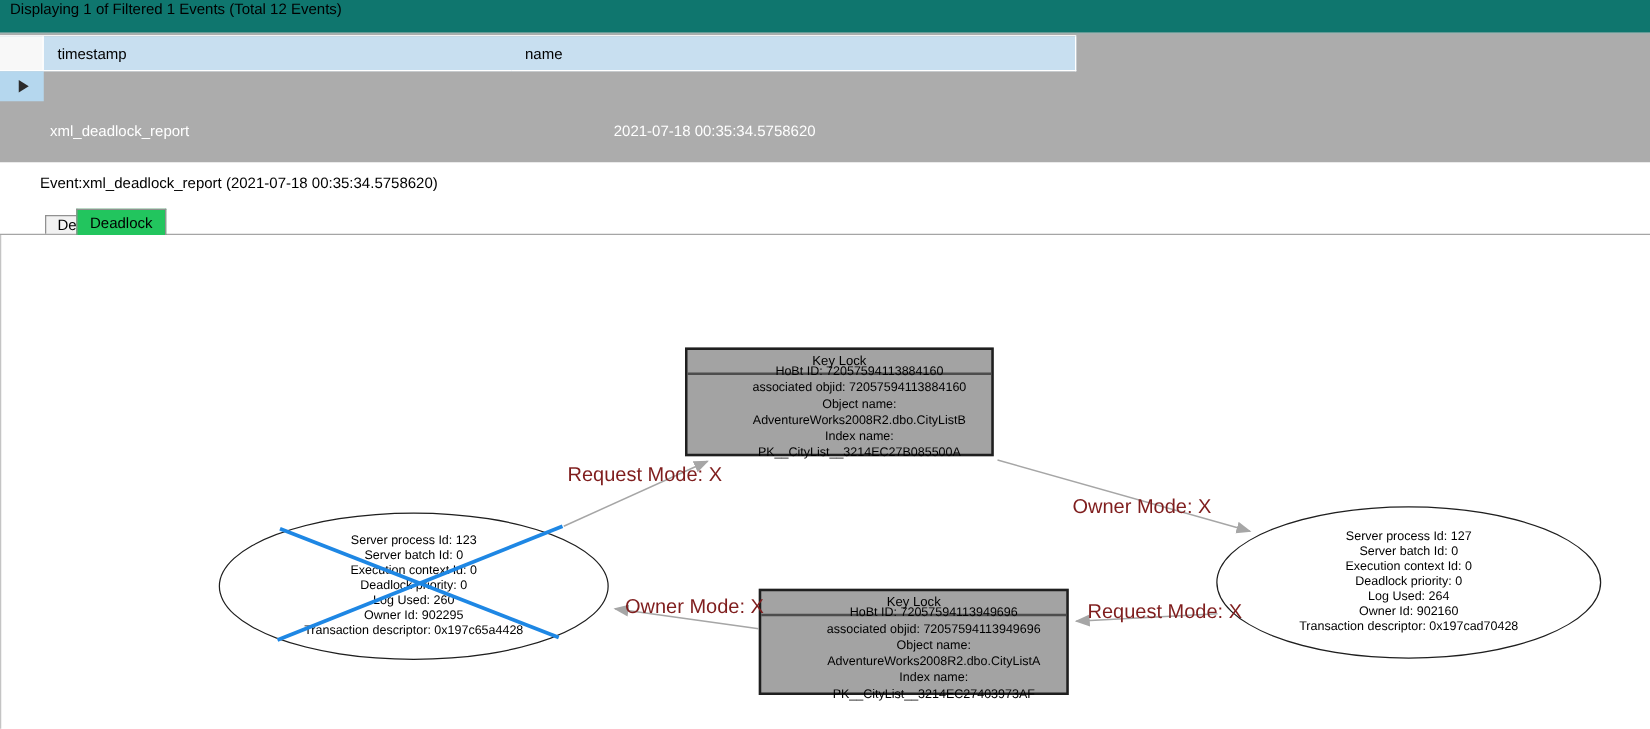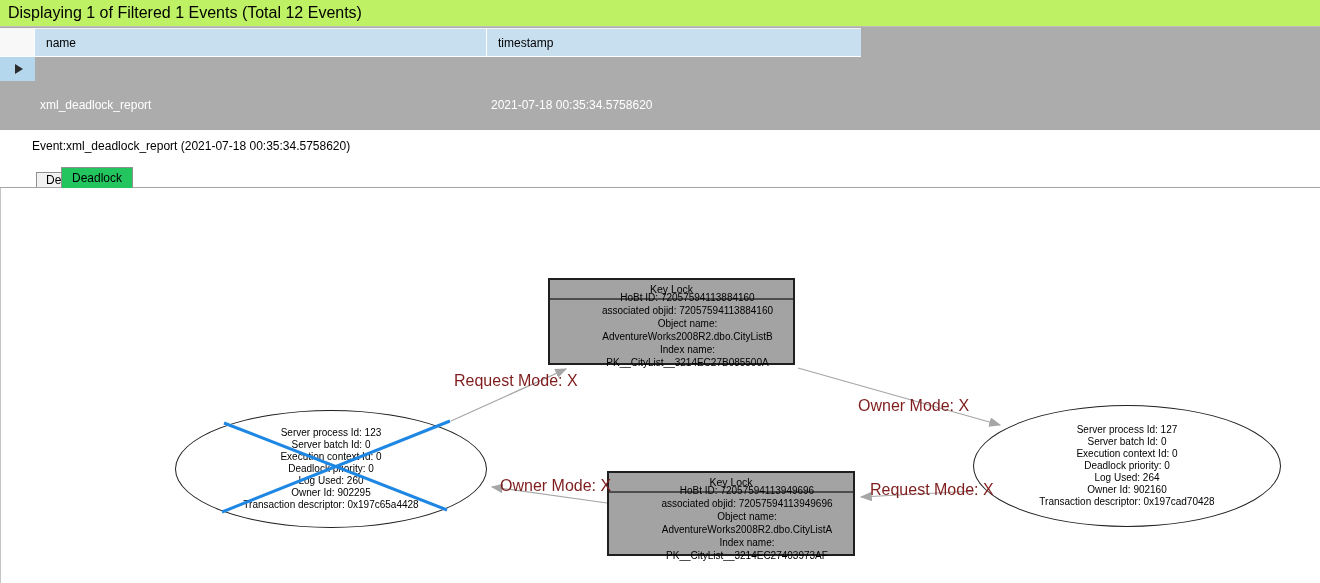--- a/index.html
+++ b/index.html
@@ -1,22 +1,22 @@
 <!DOCTYPE html>
 <html><head>
 <meta charset="utf-8">
 <style>
   * { margin:0; padding:0; box-sizing:border-box; }
   body { font-family:"Liberation Sans", sans-serif; background:#fff; }
   .page { position:relative; width:1320px; height:583px; background:#fff; overflow:hidden; }
 
   
   .status-bar { position:absolute; left:0; top:0; width:100%; height:27px;
-    background:#bef264; border-bottom:1px solid #BDBDBD;
-    display:flex; align-items:center; padding-left:8px; font-size:16px; color:#000; }
+    background:#0f766e; border-bottom:1px solid #BDBDBD;
+    display:flex; padding-left:8px; font-size:12px; color:#000; }
 
   
   .events-region { position:absolute; left:0; top:27px; width:100%; height:103px; background:#ACACAC; }
   .grid { position:absolute; left:0; top:1px; width:861px; border-top:1px solid #F5F5F5; }
   .grid-header { display:flex; height:28px; background:#C8DFF0; }
   .grid-header .hcell { display:flex; align-items:center; font-size:12px; color:#000;
     border-right:1px solid #FFFFFF; border-bottom:1px solid #FFFFFF; }
   .col-sel-h { width:35px; background:#F8F8F8; }
   .col-name-h { width:452px; padding-left:11px; }
   .col-ts-h { width:374px; padding-left:11px; border-right:none !important; }
@@ -68,25 +68,25 @@
 <div class="page">
 
   <div class="status-bar">
     <span>Displaying 1 of Filtered 1 Events (Total 12 Events)</span>
   </div>
 
   <div class="events-region">
     <div class="grid">
       <div class="grid-header">
         <div class="hcell col-sel-h"></div>
+        <div class="hcell col-ts-h">
+          <span>timestamp</span>
+        </div>
         <div class="hcell col-name-h">
           <span>name</span>
-        </div>
-        <div class="hcell col-ts-h">
-          <span>timestamp</span>
         </div>
       </div>
       <div class="grid-row">
         <div class="row-indicator">
           <div class="tri"></div>
         </div>
         <div class="row-cells">
           <div class="cell-name">
             <span>xml_deadlock_report</span>
           </div>

